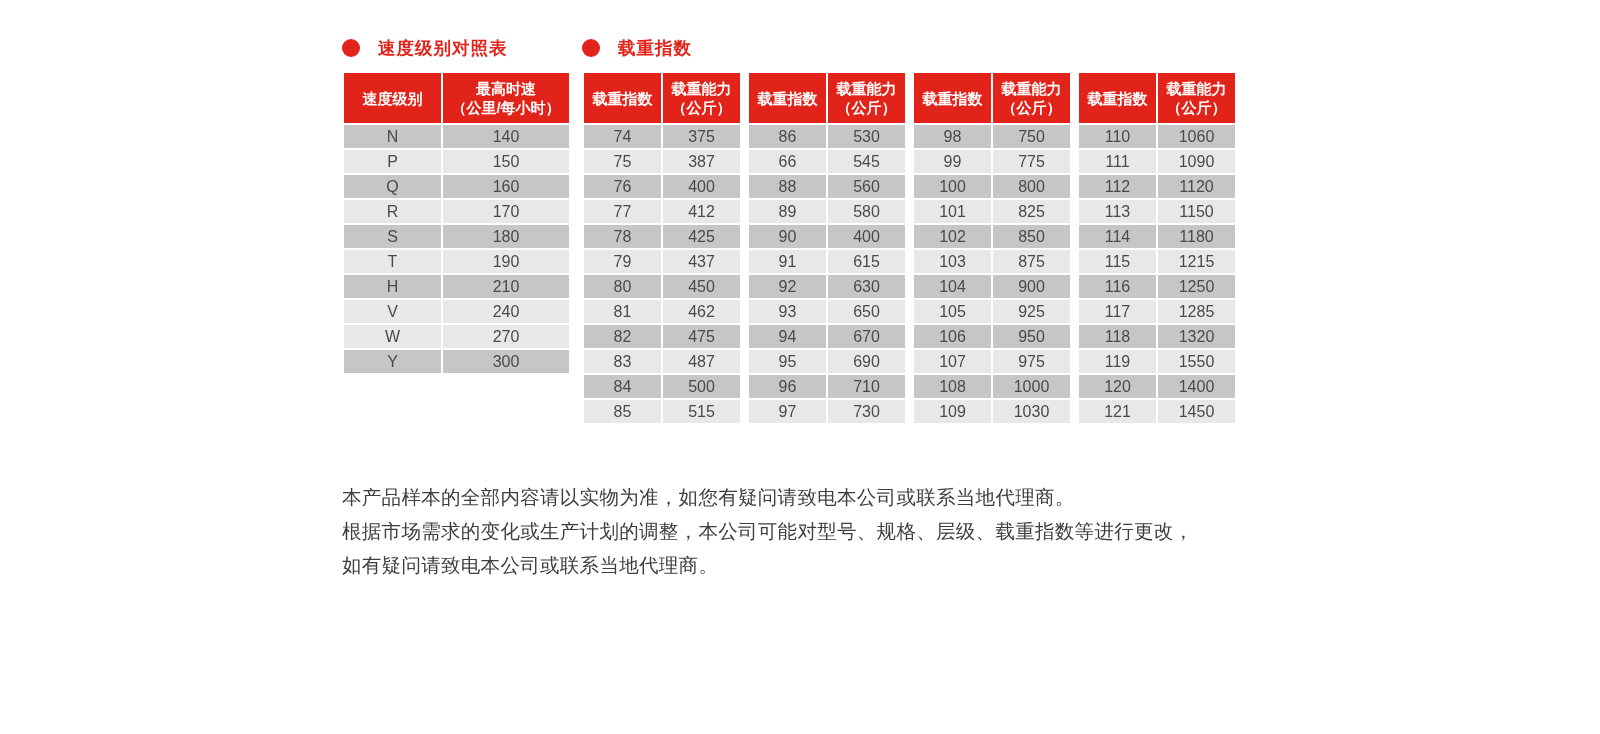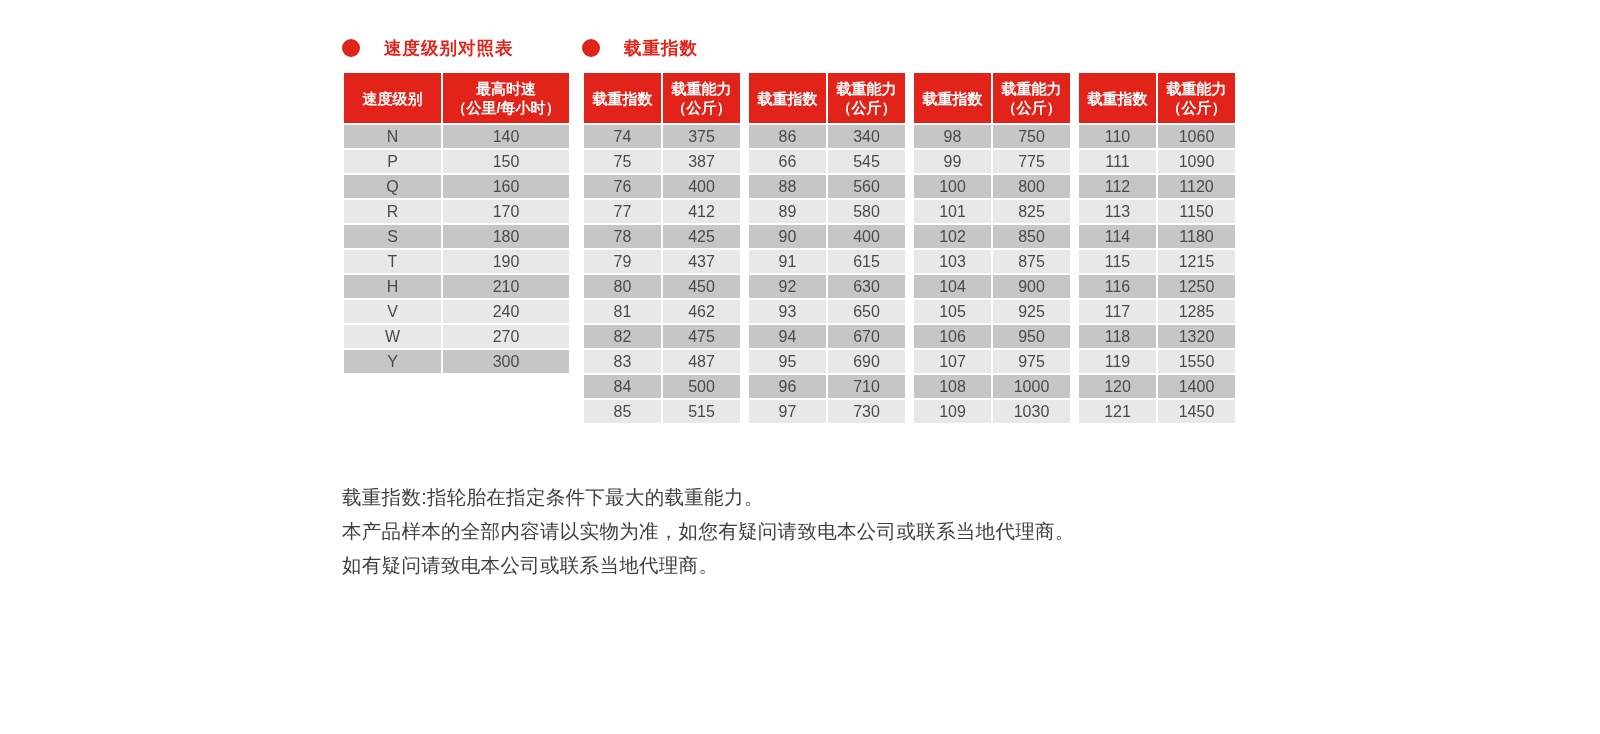--- a/index.html
+++ b/index.html
@@ -12,21 +12,21 @@
   *{box-sizing:border-box;}
   html,body{margin:0;padding:0;}
   body{
     width:1600px;height:734px;background:#ffffff;position:relative;
     font-family:"Liberation Sans","DejaVu Sans",sans-serif;
     overflow:hidden;
   }
   .section{position:absolute;top:38px;}
   .section.speed{left:342px;}
   .section.load{left:582px;}
-  .section-title{display:flex;align-items:center;gap:24px;margin-bottom:13px;height:20px;}
+  .section-title{display:flex;align-items:center;gap:18px;margin-bottom:13px;height:20px;}
   .bullet{width:18px;height:18px;border-radius:50%;background:var(--red);flex:0 0 auto;}
   .title-text{color:var(--red);font-size:17.5px;font-weight:bold;letter-spacing:1px;white-space:nowrap;}
   table.data-table{border-collapse:collapse;table-layout:fixed;}
   .data-table th{
     background:var(--red);color:#ffffff;font-size:15px;font-weight:bold;
     line-height:19px;text-align:center;vertical-align:middle;
     border:2px solid #ffffff;height:52px;padding:0 2px;
   }
   .data-table td{
     font-size:16px;color:var(--cell-text);text-align:center;vertical-align:middle;
@@ -182,21 +182,21 @@
         </colgroup>
         <thead>
           <tr>
             <th>载重指数</th>
             <th><span>载重能力</span><br><span>（公斤）</span></th>
           </tr>
         </thead>
         <tbody>
           <tr class="dark">
             <td>86</td>
-            <td>340</td>
+            <td>530</td>
           </tr>
           <tr class="light">
             <td>66</td>
             <td>545</td>
           </tr>
           <tr class="dark">
             <td>88</td>
             <td>560</td>
           </tr>
           <tr class="light">
@@ -358,16 +358,16 @@
           <tr class="light">
             <td>121</td>
             <td>1450</td>
           </tr>
         </tbody>
       </table>
     </div>
 </div>
 
 <div class="notes">
-  <p>载重指数:指轮胎在指定条件下最大的载重能力。</p>
   <p>本产品样本的全部内容请以实物为准，如您有疑问请致电本公司或联系当地代理商。</p>
+  <p>根据市场需求的变化或生产计划的调整，本公司可能对型号、规格、层级、载重指数等进行更改，</p>
   <p>如有疑问请致电本公司或联系当地代理商。</p>
 </div>
 
 </body></html>

